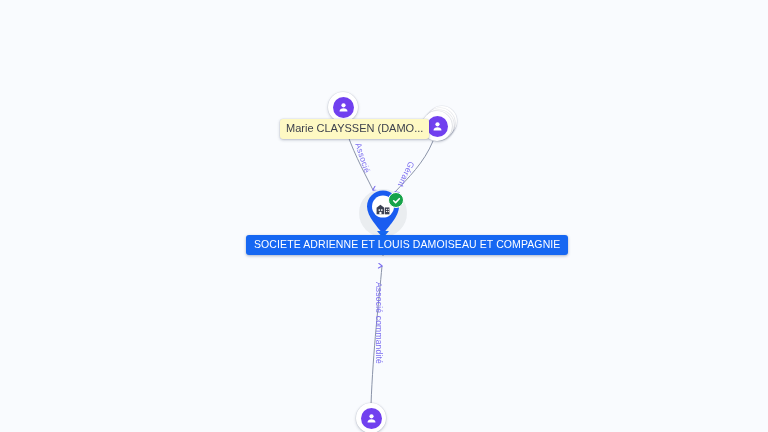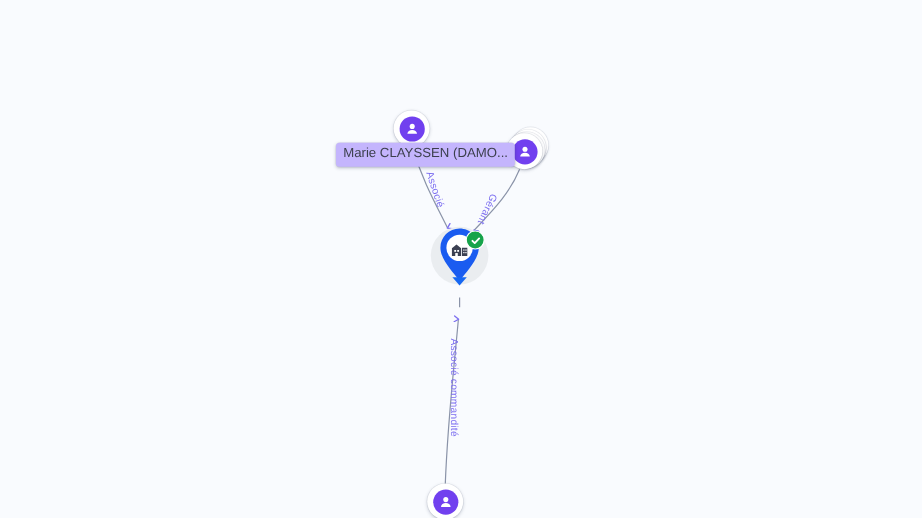--- a/index.html
+++ b/index.html
@@ -41,21 +41,21 @@
     background:#ffffff;
     box-shadow:0 1px 2px rgba(40,50,80,.22), 0 0 0 .5px rgba(60,70,100,.10);
   }
   .stack-1{left:5px;top:-5px;z-index:1;}
   .stack-2{left:3px;top:-3px;z-index:2;}
   .stack-3{left:1.5px;top:-1.5px;z-index:3;}
 
   
   .node-label{
     position:absolute;
-    background:#c4b5fd;
+    background:#fef9c3;
     color:#3b3f4c;
     font-size:11px;
     line-height:13px;
     padding:3px 6px 4px 6px;
     border-radius:3px;
     white-space:nowrap;
     box-shadow:0 1px 3px rgba(40,50,80,.30), 0 0 0 .5px rgba(60,70,100,.08);
     z-index:6;
   }
 
@@ -189,20 +189,21 @@
       <svg width="9" height="9" viewBox="0 0 24 24" fill="none" stroke="#ffffff" stroke-width="4.2" stroke-linecap="round" stroke-linejoin="round">
         <path d="M4.5,12.6 L9.6,17.6 L19.5,7.2"></path>
       </svg>
     </div>
   </div>
 
   <div style="position:absolute;left:377px;top:231px;width:0;height:0;
               border-left:6px solid transparent;border-right:6px solid transparent;
               border-top:7px solid #1667f2;z-index:6;"></div>
 
+  <div class="company-label" style="left:246px; top:235px;">SOCIETE ADRIENNE ET LOUIS DAMOISEAU ET COMPAGNIE</div>
 
   <div class="person-node" style="left:356px; top:403px;">
     <div class="avatar">
       <div class="disc">
         <svg width="13" height="13" viewBox="0 0 24 24" fill="#ffffff">
           <circle cx="12" cy="8" r="3.9"></circle>
           <path d="M4.6,19.4 C4.6,15.4 8.2,13.4 12,13.4 C15.8,13.4 19.4,15.4 19.4,19.4 Z"></path>
         </svg>
       </div>
     </div>

